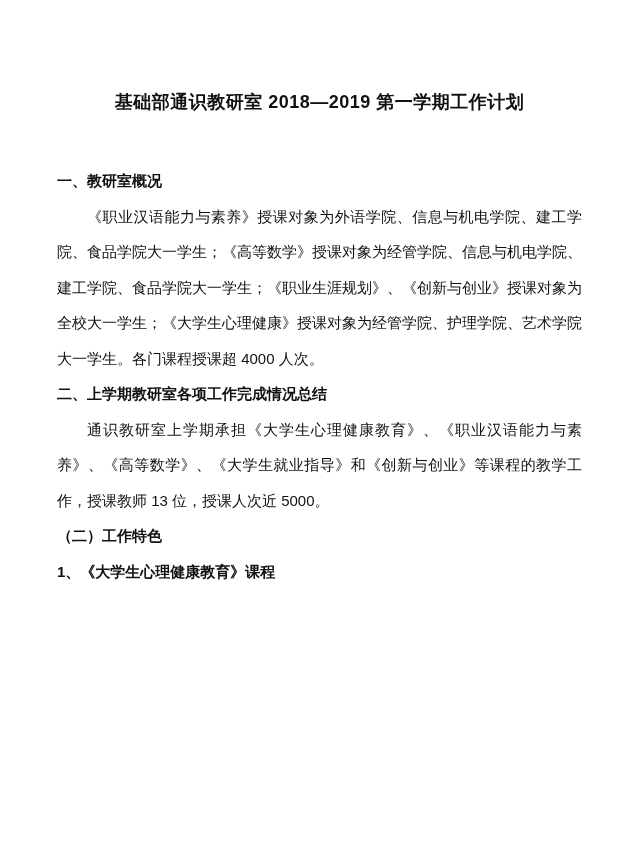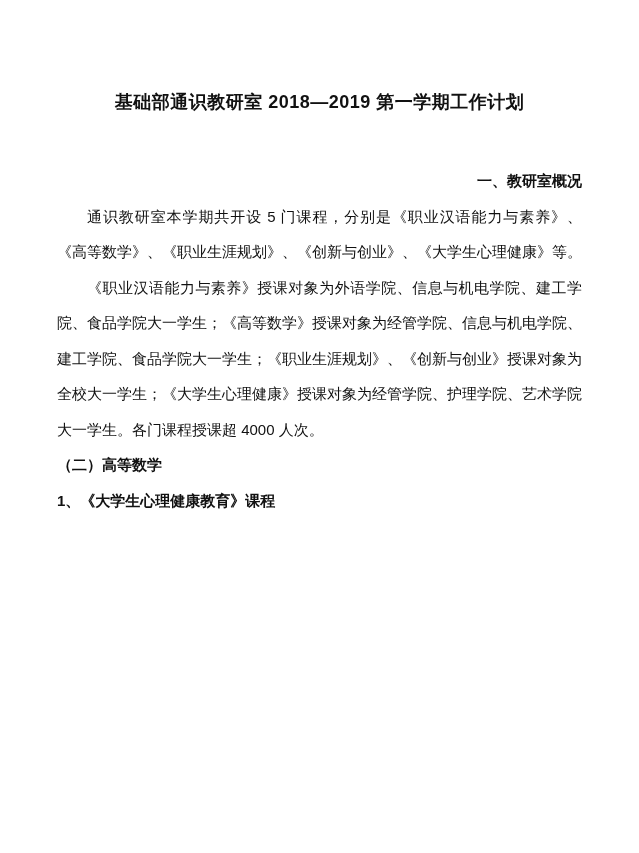--- a/index.html
+++ b/index.html
@@ -42,37 +42,38 @@
     padding: 0;
     font-size: 15px;
     line-height: 35.5px;
   }
   .paragraph {
     text-indent: 2em;
     font-weight: normal;
   }
   .heading1 {
     font-weight: bold;
-    text-align: right;
+    text-align: left;
   }
   .heading2 {
     font-weight: bold;
     text-align: left;
     padding-left: 8px;
   }
   .heading3 {
     font-weight: bold;
     text-align: left;
   }
 </style>
 </head>
 <body>
 
 <div class="page" style="background: rgb(255, 255, 255); color: rgb(17, 17, 17);">
   <h1 class="doc-title">基础部通识教研室 2018—2019 第一学期工作计划</h1>
   <div class="doc-body" id="doc-body">
       <h2 class="heading1">一、教研室概况</h2>
-      <p class="paragraph">通识教研室本学期共开设 5 门课程，分别是《职业汉语能力与素养》、《高等数学》、《职业生涯规划》、《创新与创业》、《大学生心理健康》等。</p>
       <p class="paragraph">《职业汉语能力与素养》授课对象为外语学院、信息与机电学院、建工学院、食品学院大一学生；《高等数学》授课对象为经管学院、信息与机电学院、建工学院、食品学院大一学生；《职业生涯规划》、《创新与创业》授课对象为全校大一学生；《大学生心理健康》授课对象为经管学院、护理学院、艺术学院大一学生。各门课程授课超 4000 人次。</p>
-      <h3 class="heading2">（二）高等数学</h3>
+      <h2 class="heading1">二、上学期教研室各项工作完成情况总结</h2>
+      <p class="paragraph">通识教研室上学期承担《大学生心理健康教育》、《职业汉语能力与素养》、《高等数学》、《大学生就业指导》和《创新与创业》等课程的教学工作，授课教师 13 位，授课人次近 5000。</p>
+      <h3 class="heading2">（二）工作特色</h3>
       <h4 class="heading3">1、《大学生心理健康教育》课程</h4>
     </div>
 </div>
 
 </body></html>

